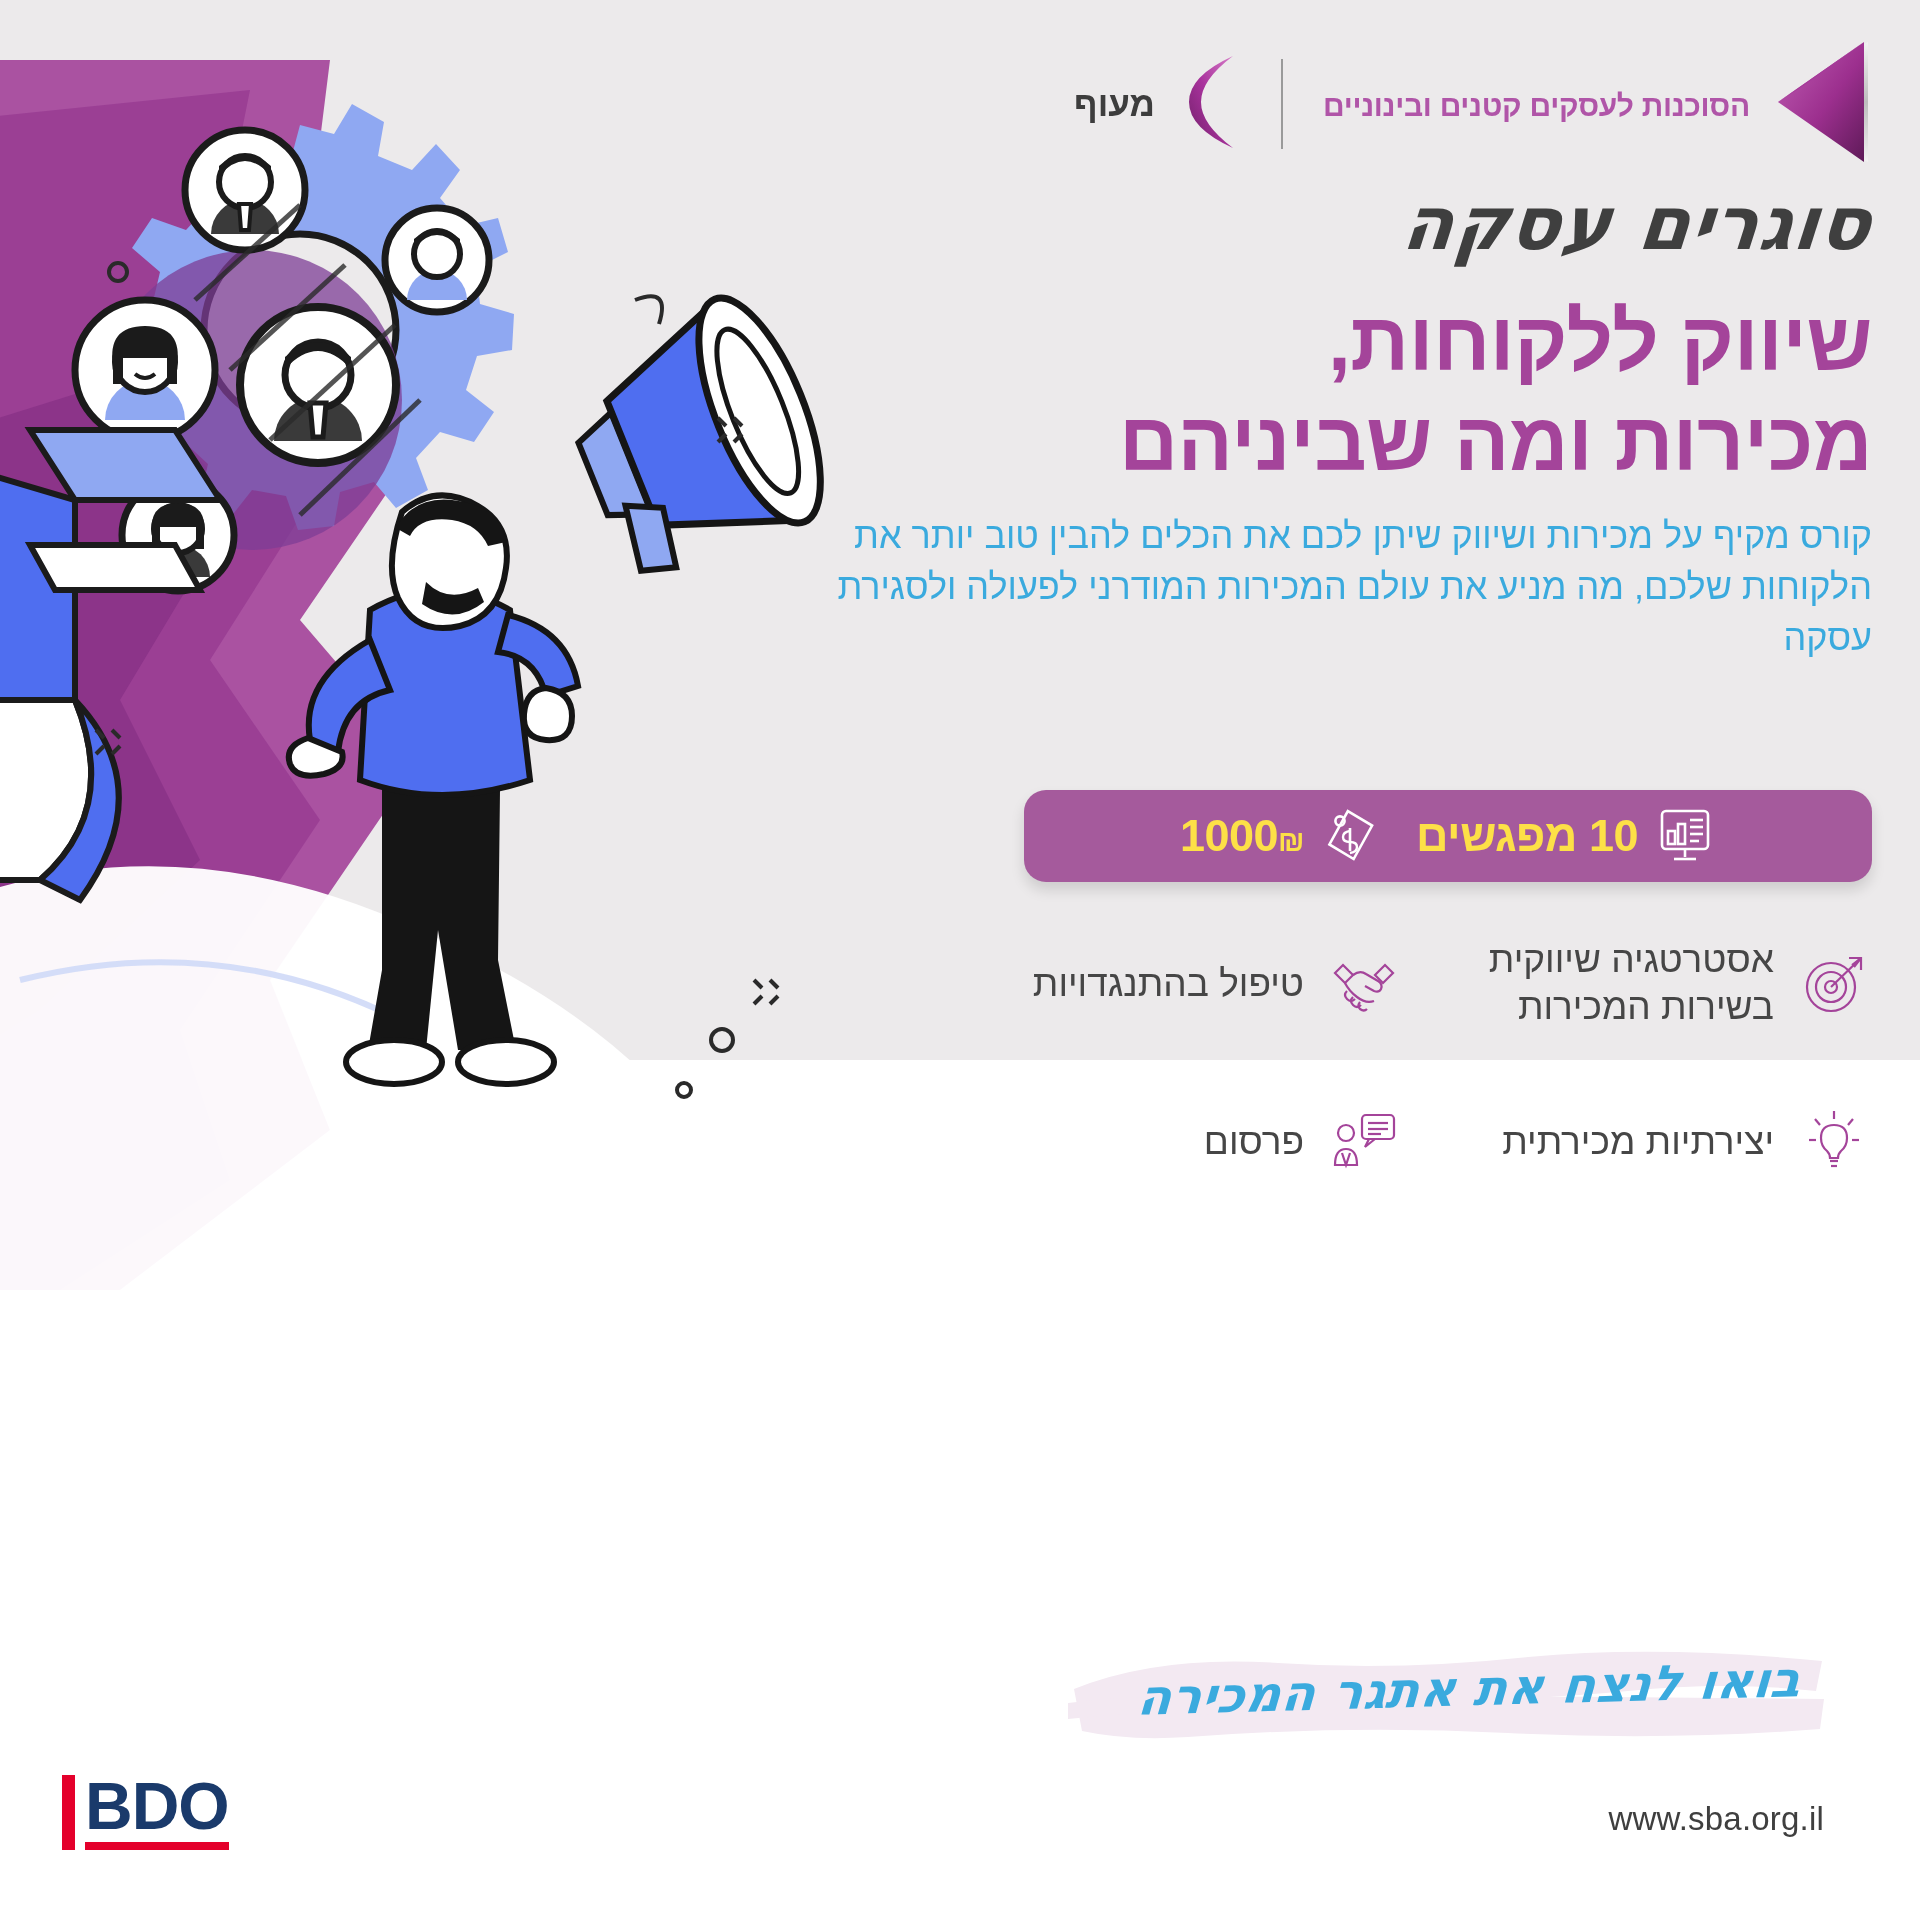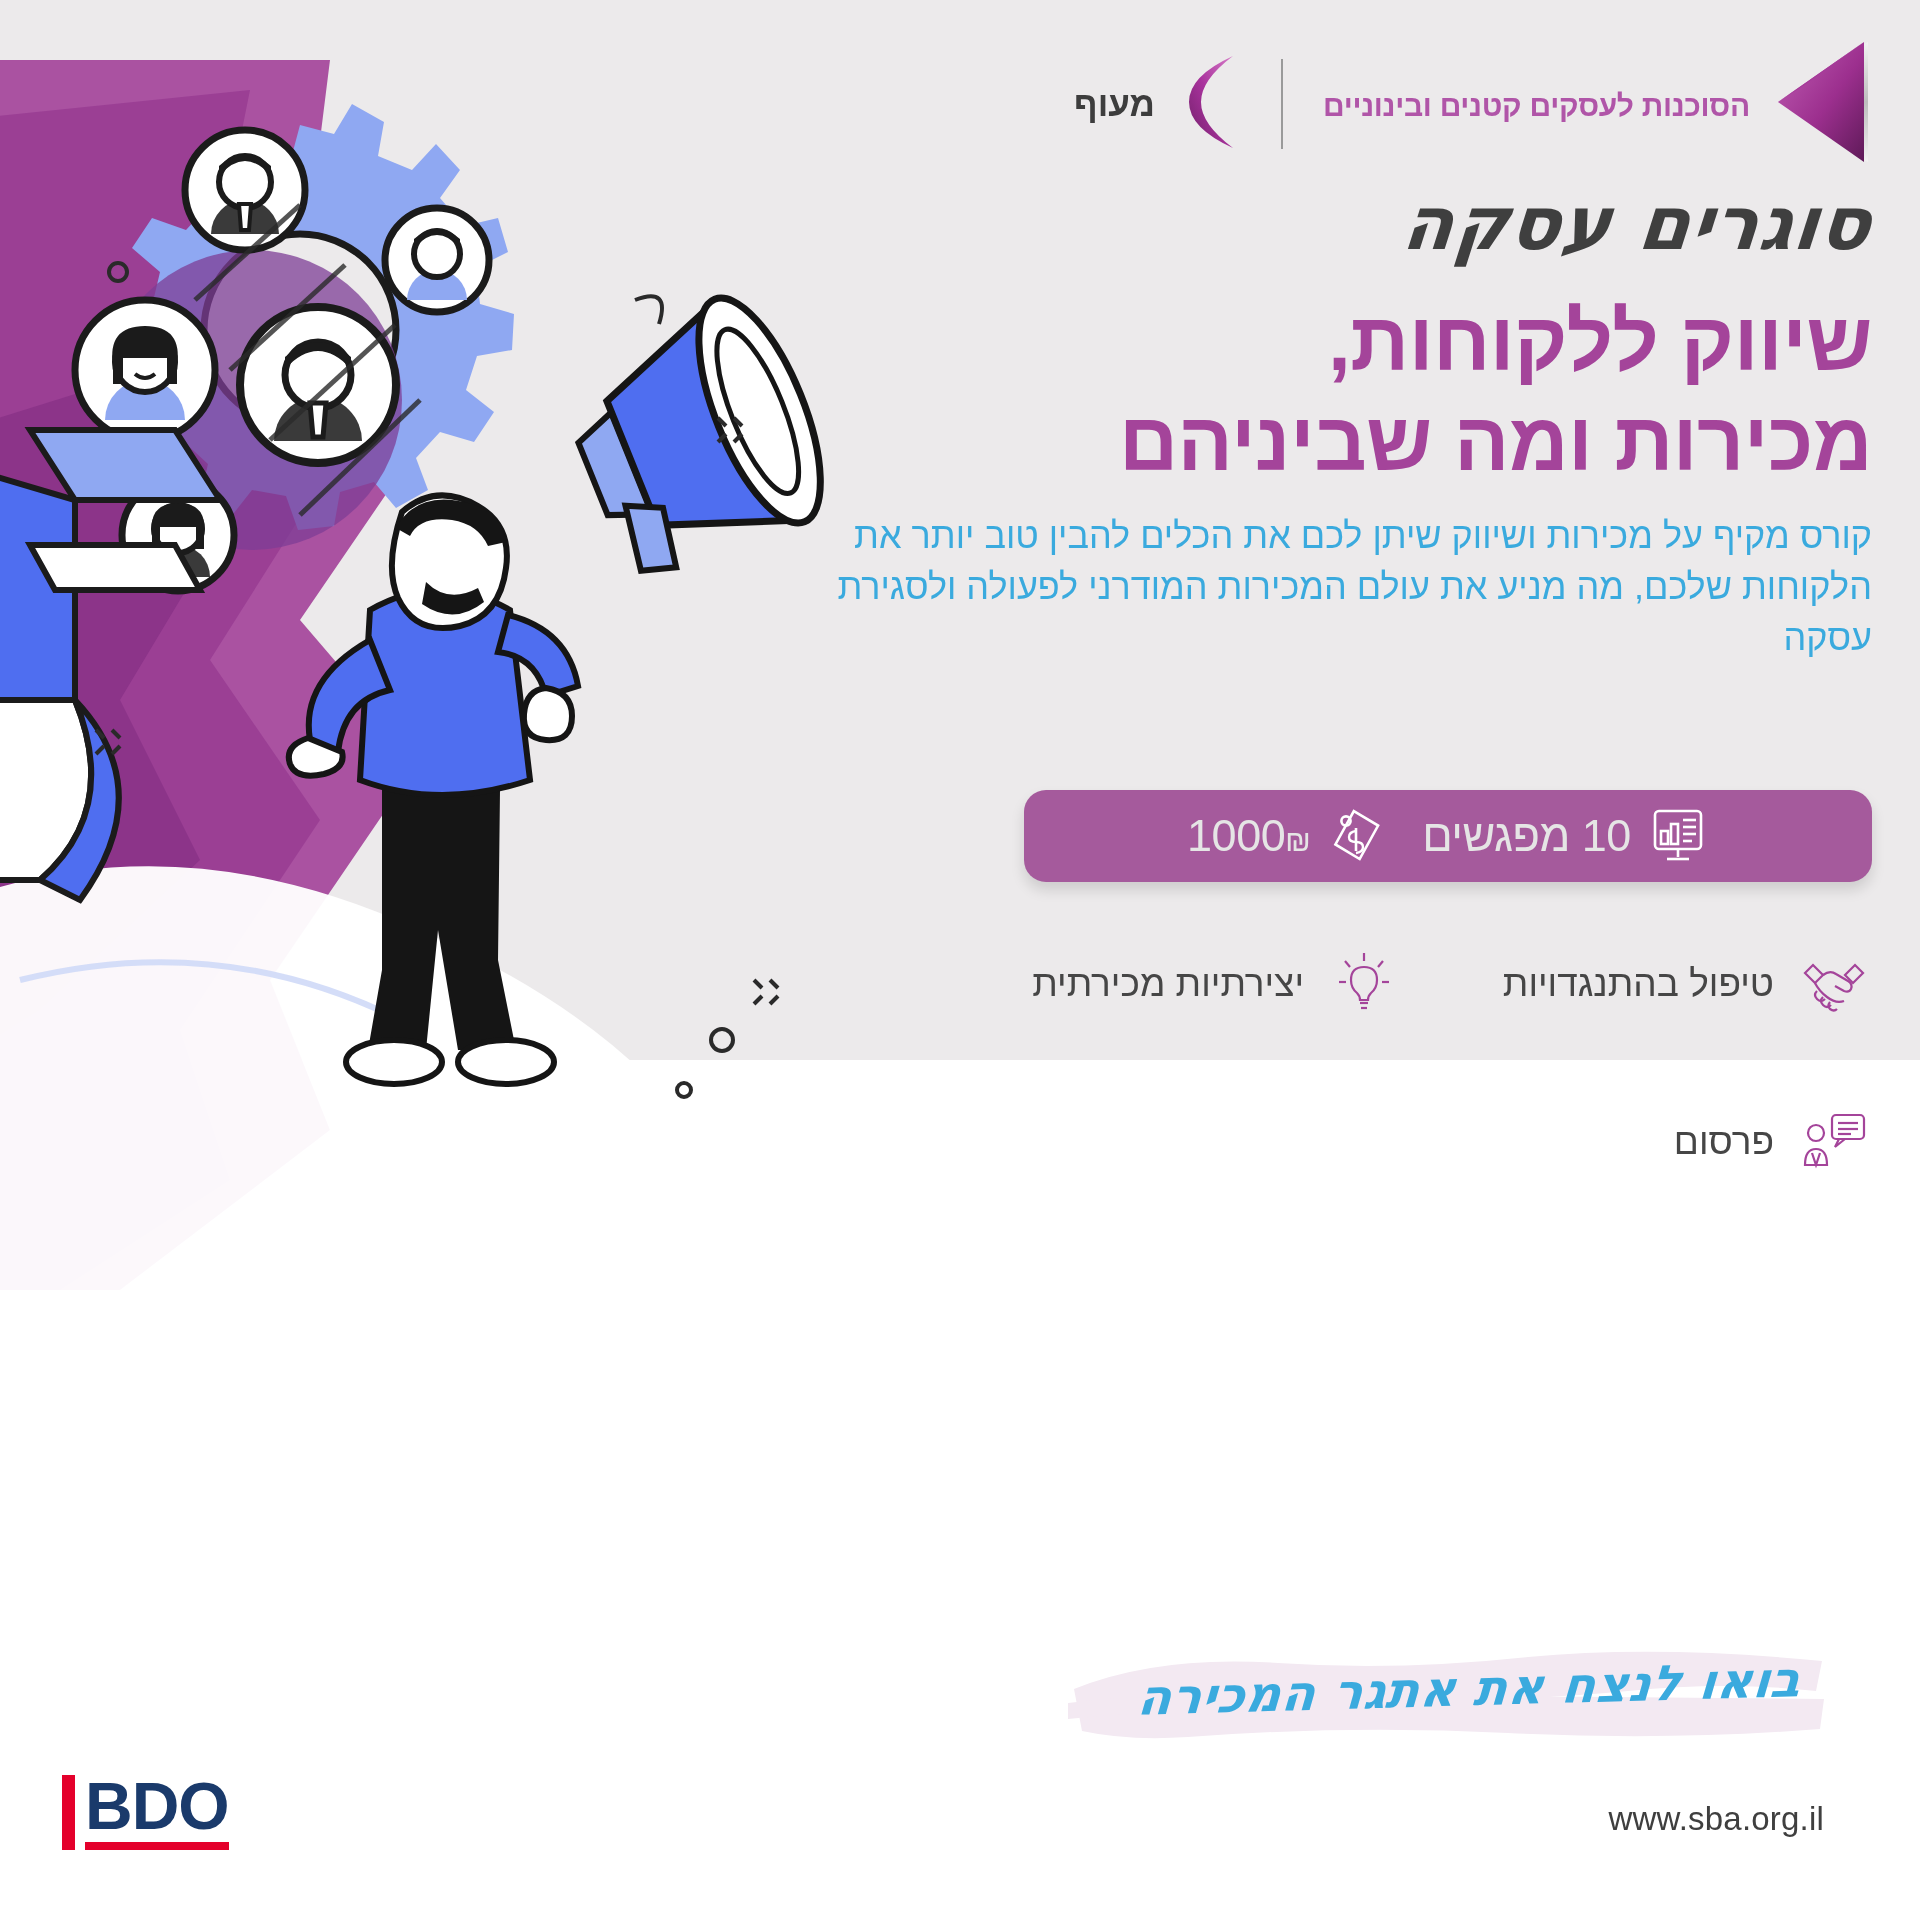--- a/index.html
+++ b/index.html
@@ -151,22 +151,22 @@
     padding: 0 26px;
   }
   .banner-group {
     display: flex;
     flex-direction: row;
     align-items: center;
     gap: 16px;
   }
   .banner-text {
     font-size: 45px;
-    font-weight: 400;
-    color: #e5e5e5;
+    font-weight: 700;
+    color: #fde047;
     white-space: nowrap;
     letter-spacing: -0.5px;
   }
   .banner-text .cur { font-size: 30px; }
   .banner-icon { display: flex; align-items: center; }
 
   
   .topics {
     position: absolute;
     top: 905px; right: 40px;
@@ -508,20 +508,34 @@
       </span>
       <span class="banner-text">
         <span>1000</span><span class="cur">₪</span>
       </span>
     </div>
 
   </div>
 
   <div class="topics">
 
+    <div class="topic">
+      <span class="topic-icon">
+        <svg width="70" height="70" viewBox="0 0 70 70" fill="none" stroke="#a4449a" stroke-width="2.2">
+          <circle cx="32" cy="38" r="24"></circle>
+          <circle cx="32" cy="38" r="15"></circle>
+          <circle cx="32" cy="38" r="6"></circle>
+          <line x1="32" y1="38" x2="62" y2="9"></line>
+          <path d="M 50 9 L 62 9 L 62 21"></path>
+          <path d="M 53 16 L 62 9 L 55 18"></path>
+        </svg>
+      </span>
+      <span class="topic-label">אסטרטגיה שיווקית
+בשירות המכירות</span>
+    </div>
 
     <div class="topic">
       <span class="topic-icon">
         <svg width="70" height="70" viewBox="0 0 70 70" fill="none" stroke="#a4449a" stroke-width="2.2">
           <path d="M 6 24 L 14 16 L 24 26 L 16 34 Z"></path>
           <path d="M 64 24 L 56 16 L 46 26 L 54 34 Z"></path>
           <path d="M 24 26 q 7 -5 13 -1 l 12 7 q 5 3 3 8 q -2 4 -7 2 l -9 -5"></path>
           <path d="M 16 34 q 4 8 12 14 q 9 7 17 4"></path>
           <path d="M 18 42 q -4 4 0 8 q 4 4 8 0"></path>
           <path d="M 24 48 q -4 4 0 8 q 4 4 8 0"></path>

